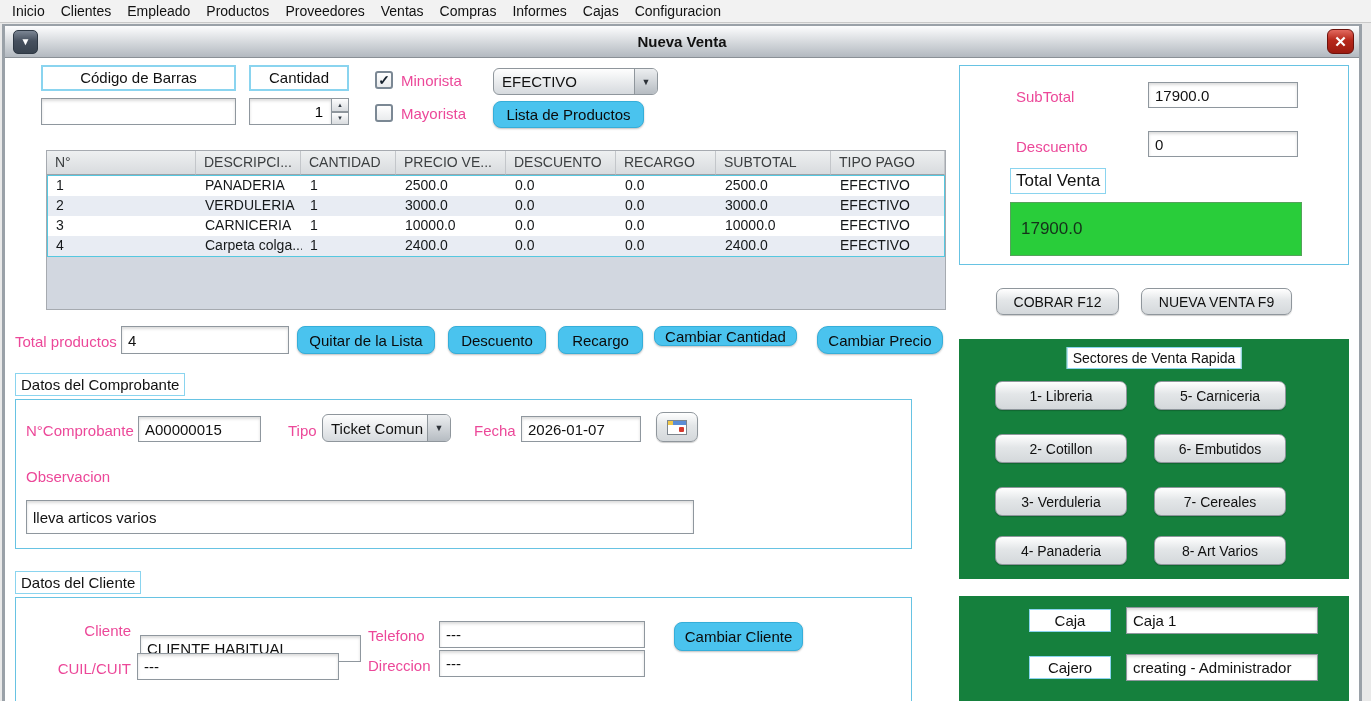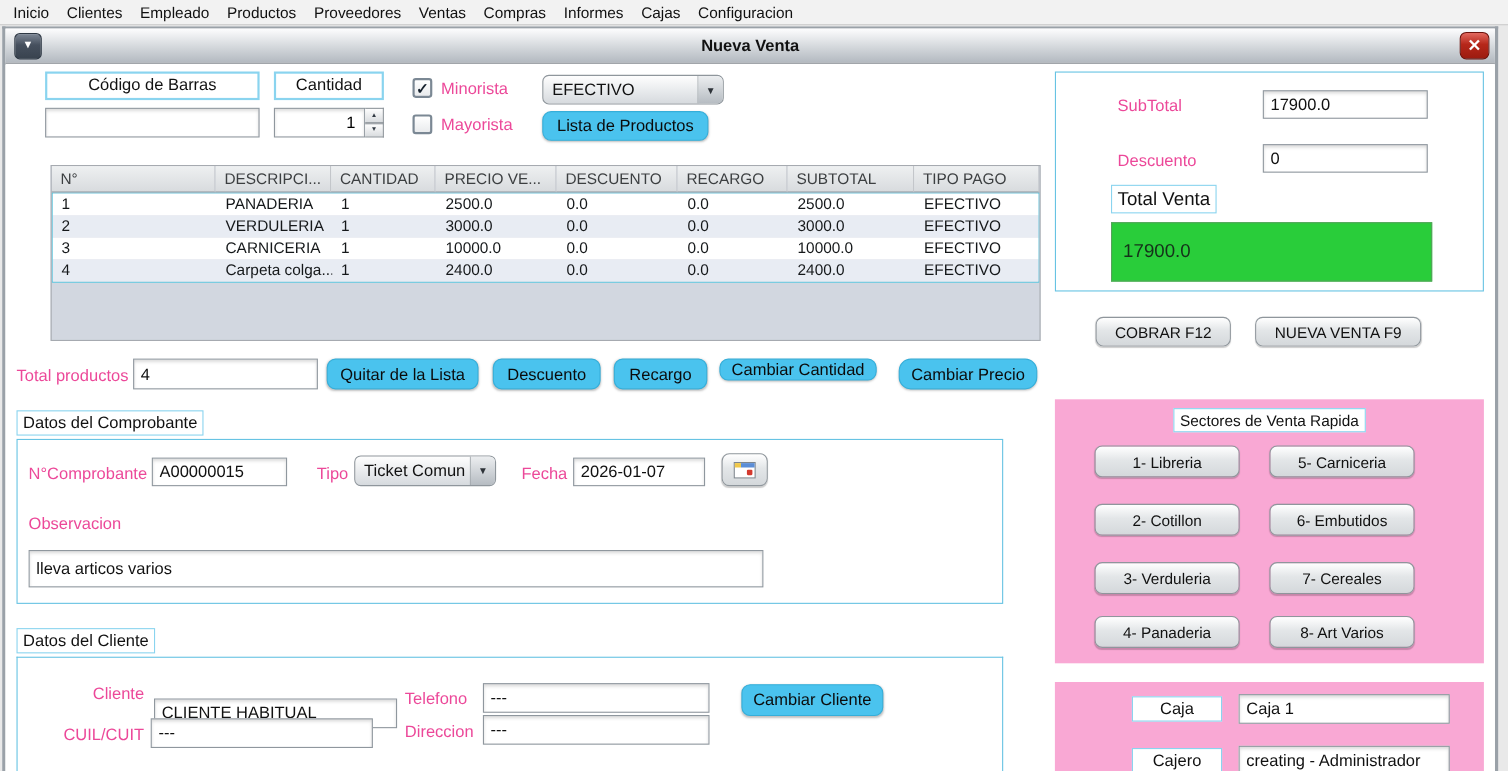--- a/index.html
+++ b/index.html
@@ -76,21 +76,21 @@
   .trow { display:grid; grid-template-columns:149px 105px 95px 110px 110px 100px 115px 114px; }
   .thead .tcell { background:linear-gradient(#eef0f1,#d8dbde);
     border-right:1px solid #c3c6ca; border-bottom:1px solid #9da2a8;
     font-size:14px; color:#3c3f41; padding:3px 0 3px 8px; height:24px; }
   .tbody { border:1px solid #55c8e0; }
   .tcell { font-size:14px; color:#15181a; padding:1px 0 1px 8px; height:20px; overflow:hidden; white-space:nowrap; }
   .r-even { background:#ffffff; }
   .r-odd { background:#e8ecf3; }
 
   .section-box { border:1px solid #67c3e3; background:#fff; }
-  .panel-gray { background:#f9a8d4;margin-top:24px; }
+  .panel-gray { background:#15803d; }
 
   .green-total { background:#29cd3a; border:1px solid #55a25b;
     font-size:17px; color:#15311a; display:flex; align-items:center; padding-left:10px; }
 
   .cal-icon { width:20px; height:15px; border:1px solid #7d858d; background:#fff; position:relative; }
   .cal-icon .cal-top { position:absolute; left:0; top:0; right:0; height:4px;
     background:linear-gradient(90deg,#f0c84a 0 30%, #5b8dd6 30% 100%); }
   .cal-icon .cal-dot { position:absolute; right:2px; bottom:2px; width:5px; height:5px;
     background:#d4392e; border-radius:1px; }
 </style>

